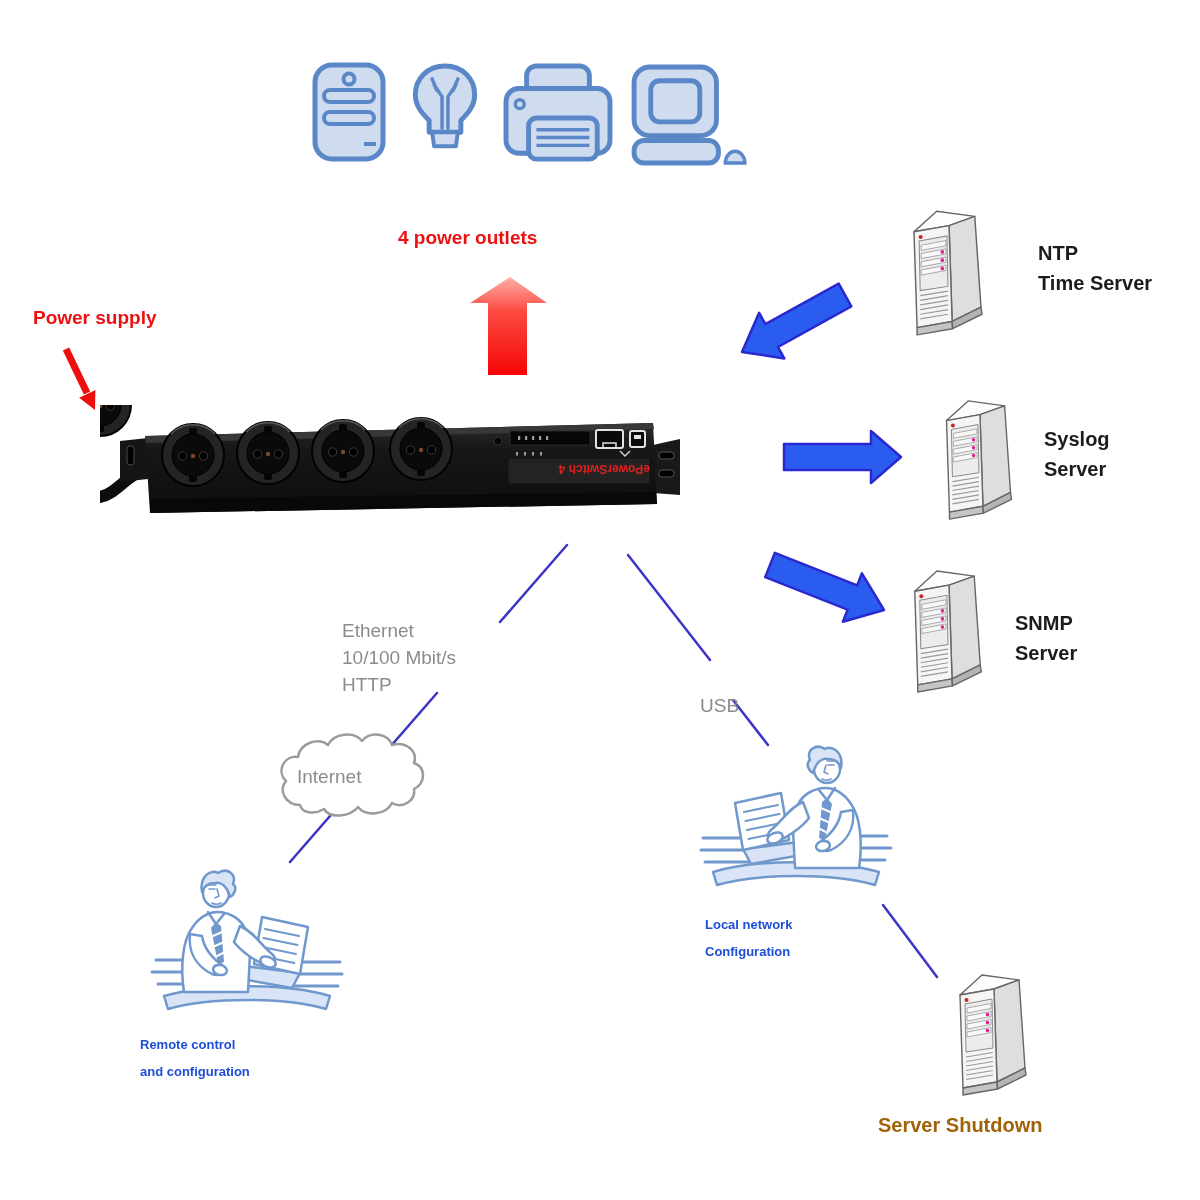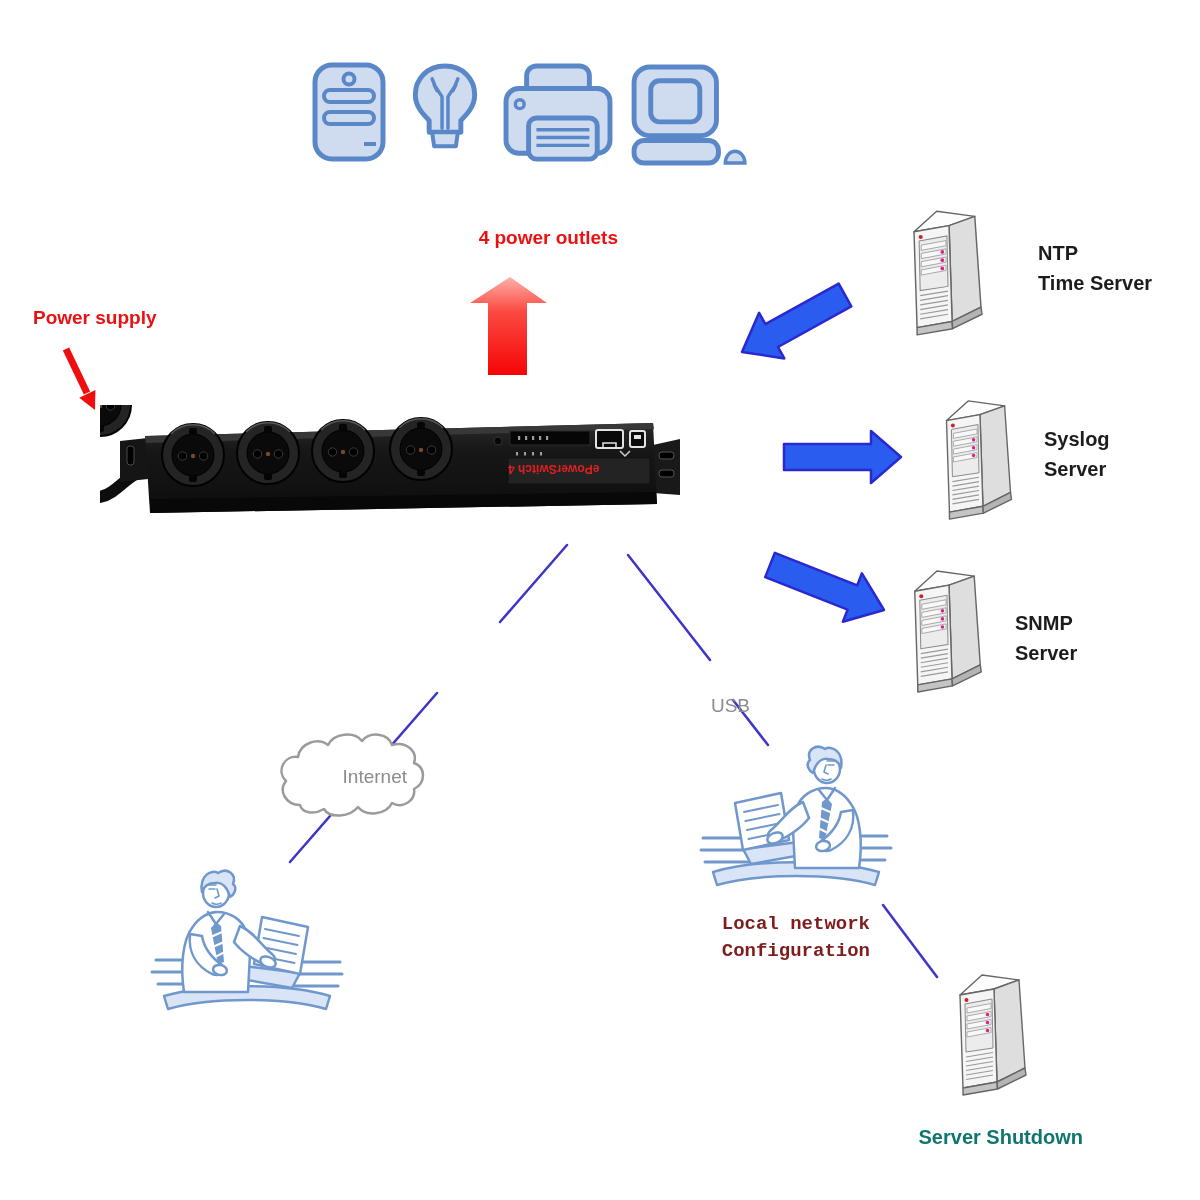--- a/index.html
+++ b/index.html
@@ -1,26 +1,26 @@
 <!DOCTYPE html>
 <html><head>
 <meta charset="utf-8">
 <style>
   html,body{margin:0;padding:0;background:#ffffff;}
   #canvas{position:relative;width:1200px;height:1200px;background:#ffffff;
           font-family:"Liberation Sans",sans-serif;overflow:hidden;}
   .abs{position:absolute;}
   svg.abs{display:block;}
   .lbl{position:absolute;white-space:nowrap;}
-  .center{text-align:right;}
+  .center{text-align:left;}
   .red-lbl{color:#ee1010;font-weight:bold;font-size:19px;}
   .blk-lbl{color:#1c1c1c;font-weight:bold;font-size:20px;line-height:30px;}
   .gray-lbl{color:#8c8c8c;font-size:19px;line-height:27px;}
-  .blue-lbl{color:#7f1d1d;font-weight:bold;font-size:19px;line-height:27px;font-family:Liberation Mono, monospace;}
-  .blue-lbl-lg{color:#0f766e;font-weight:bold;font-size:20px;margin-top:12px;}
+  .blue-lbl{color:#1d4ed8;font-weight:bold;font-size:13px;line-height:27px;}
+  .blue-lbl-lg{color:#a16207;font-weight:bold;font-size:20px;}
   #device-label{transform:rotate(180deg);color:#e02020;font-weight:bold;font-size:12px;}
 </style>
 </head>
 <body>
 
 <div id="canvas">
 
   <svg width="0" height="0" style="position:absolute">
     <defs>
       <linearGradient id="redGrad" x1="0" y1="0" x2="0" y2="1">
@@ -222,22 +222,31 @@
   </div>
   <div class="abs" style="left:1044px;top:424px;z-index:3">
     <div class="blk-lbl">Syslog</div>
     <div class="blk-lbl">Server</div>
   </div>
   <div class="abs" style="left:1015px;top:608px;z-index:3">
     <div class="blk-lbl">SNMP</div>
     <div class="blk-lbl">Server</div>
   </div>
 
+  <div class="abs center" style="left:342px;top:617px;width:170px;z-index:3">
+    <div class="gray-lbl">Ethernet</div>
+    <div class="gray-lbl">10/100 Mbit/s</div>
+    <div class="gray-lbl">HTTP</div>
+  </div>
   <div class="lbl gray-lbl center" style="left:700px;top:692px;width:50px;z-index:3">USB</div>
   <div class="lbl gray-lbl center" style="left:297px;top:763px;width:110px;z-index:3">Internet</div>
 
+  <div class="abs center" style="left:140px;top:1031px;width:210px;z-index:3">
+    <div class="blue-lbl">Remote control</div>
+    <div class="blue-lbl">and configuration</div>
+  </div>
   <div class="abs center" style="left:705px;top:911px;width:165px;z-index:3">
     <div class="blue-lbl">Local network</div>
     <div class="blue-lbl">Configuration</div>
   </div>
   <div class="lbl blue-lbl-lg center" style="left:878px;top:1114px;width:205px;z-index:3">Server Shutdown</div>
 
 </div>
 
 </body></html>

